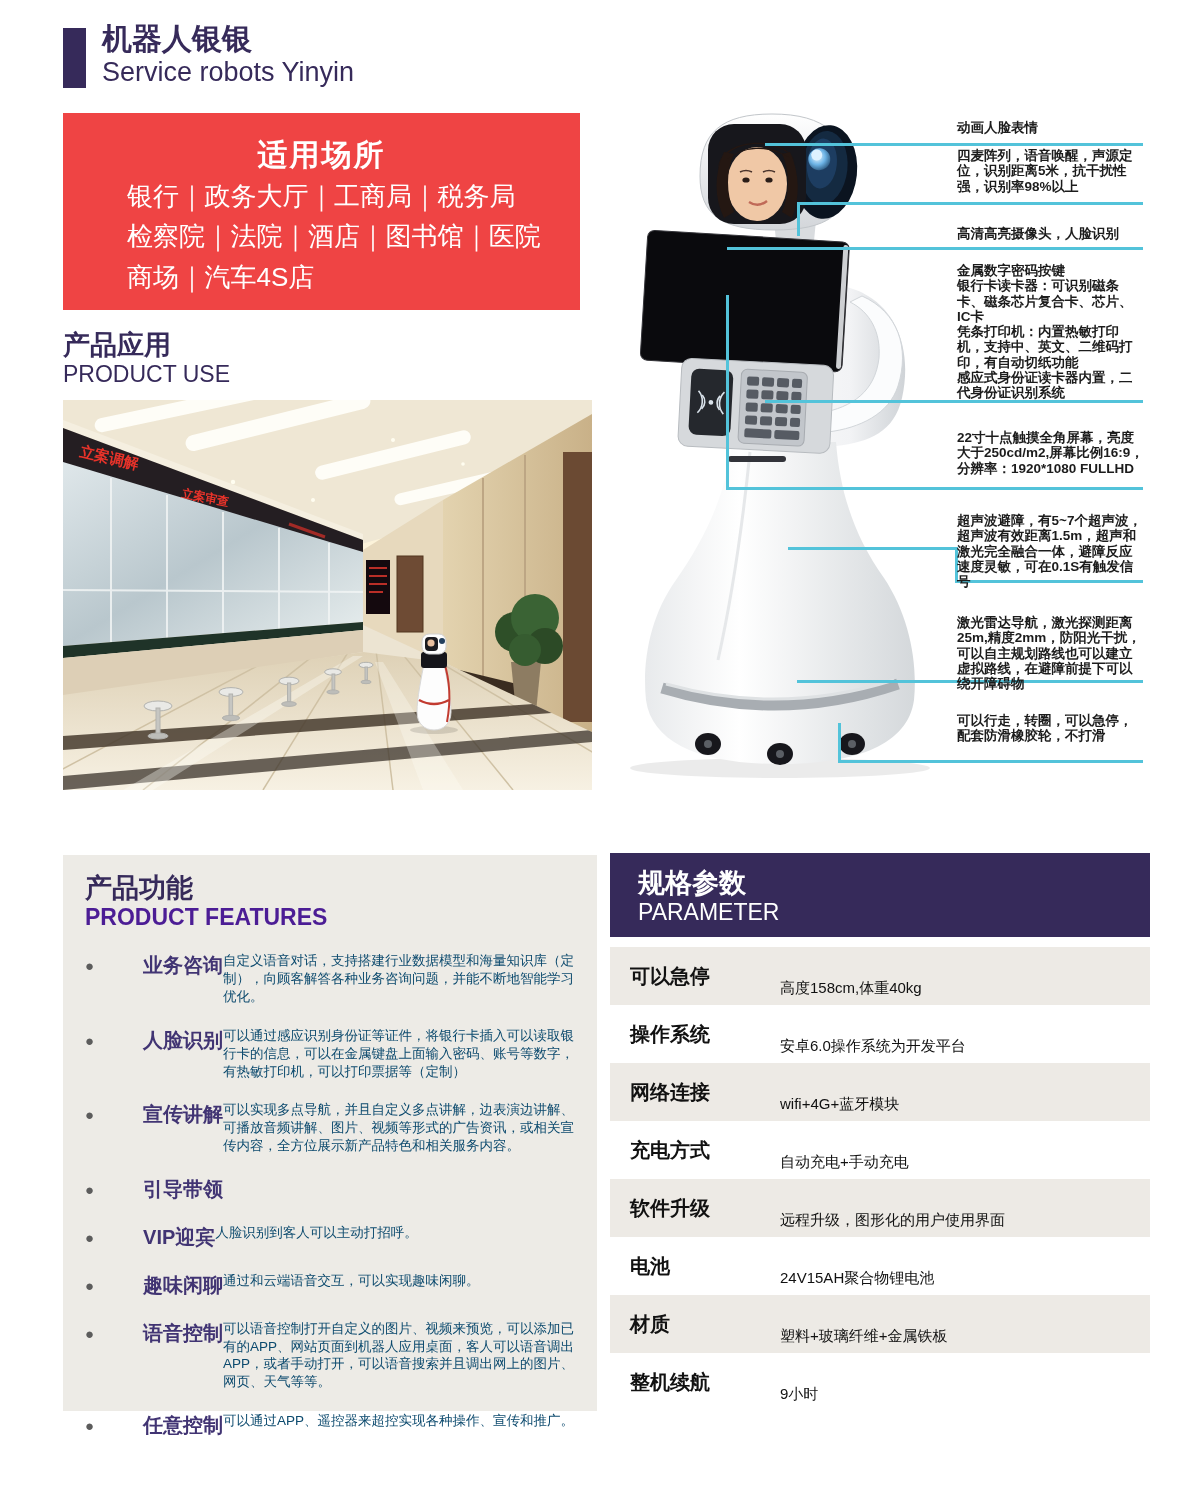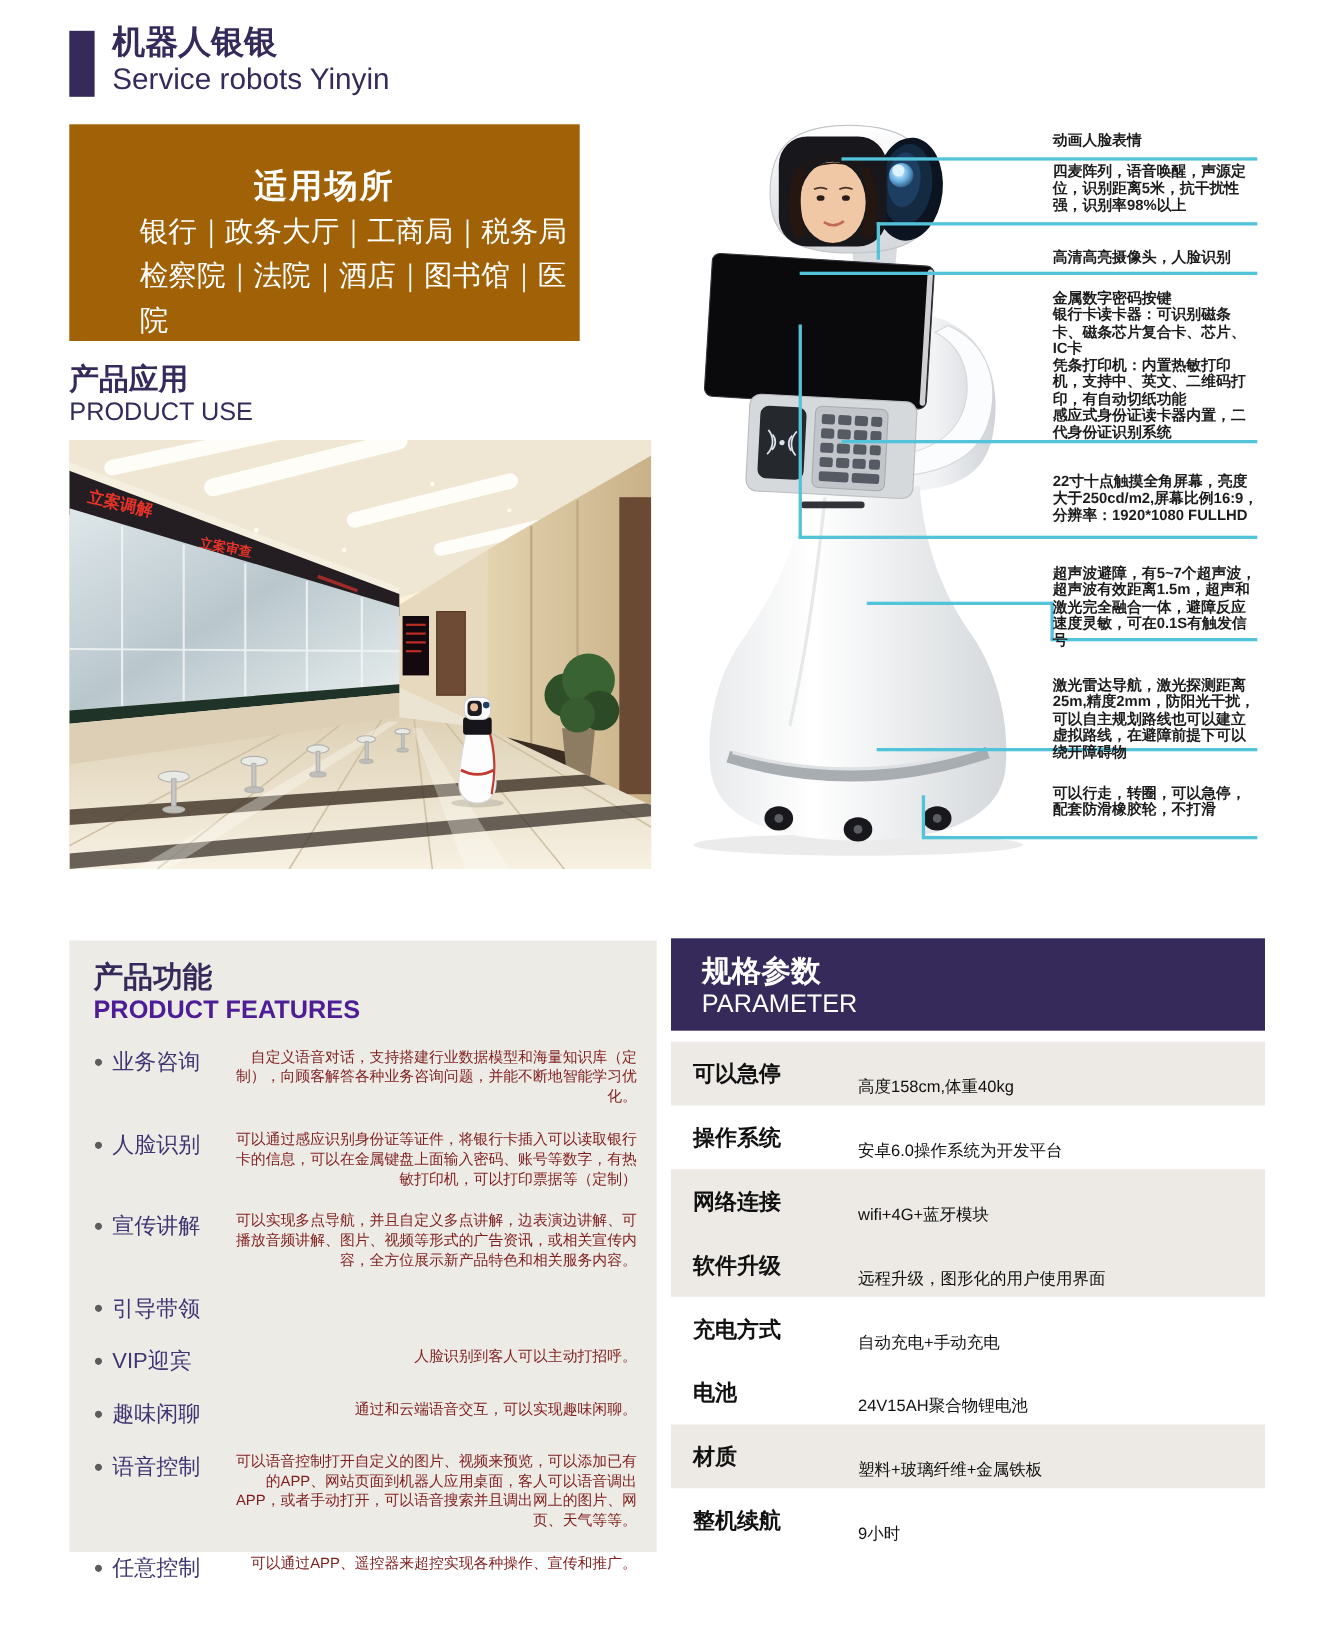--- a/index.html
+++ b/index.html
@@ -6,21 +6,21 @@
   body{
     width:1200px;height:1500px;position:relative;background:#ffffff;
     font-family:"Liberation Sans", sans-serif;color:#231f20;overflow:hidden;
   }
   
   .title-bar{position:absolute;left:63px;top:28px;width:23px;height:60px;background:#362a5a;}
   .page-title{position:absolute;left:102px;top:22px;line-height:1.1;}
   .page-title .cn{font-size:30px;font-weight:bold;color:#362a5a;}
   .page-title .en{font-size:27px;color:#362a5a;margin-top:3px;}
   
-  .apply-box{position:absolute;left:63px;top:113px;width:464px;height:197px;background:#a16207;color:#fff;box-sizing:border-box;padding-top:36px;}
+  .apply-box{position:absolute;left:63px;top:113px;width:517px;height:197px;background:#ef4444;color:#fff;box-sizing:border-box;padding-top:22px;}
   .apply-title{text-align:center;font-size:30px;font-weight:bold;letter-spacing:2px;}
   .apply-lines{padding-left:64px;font-size:26px;line-height:1.55;}
   
   .section-head{position:absolute;line-height:1.15;}
   .section-head .cn{font-size:27px;font-weight:bold;color:#362a5a;}
   .section-head .en{font-size:23px;color:#362a5a;}
   #product-use-head{left:63px;top:330px;}
   .photo{position:absolute;left:63px;top:400px;width:529px;height:390px;background:#ece4d2;}
   
   .figure{position:absolute;left:600px;top:100px;width:560px;height:700px;}
@@ -30,22 +30,22 @@
   .ln{position:absolute;background:#53c3da;}
   .ln.h{height:3px;} .ln.v{width:3px;}
   
   .features{position:absolute;left:63px;top:855px;width:534px;height:556px;background:#edebe6;box-sizing:border-box;padding:18px 18px 0 22px;}
   .features .head .cn{font-size:27px;font-weight:bold;color:#362a5a;line-height:1.15;}
   .features .head .en{font-size:23px;color:#4c1d95;line-height:1.15;font-weight:bold;}
   .feat-list{margin-top:22px;}
   .feat-row{display:flex;align-items:flex-start;margin-bottom:21px;}
   .feat-lab{flex:0 0 122px;display:flex;align-items:center;}
   .bullet{font-size:15px;color:#5c5c5c;margin-right:8px;line-height:1;}
-  .feat-label{font-size:20px;font-weight:normal;color:#413473;white-space:nowrap;}
-  .feat-desc{flex:1;font-size:13.5px;line-height:1.32;color:#7f1d1d;text-align:right;}
+  .feat-label{font-size:20px;font-weight:bold;color:#413473;white-space:nowrap;margin-left:41px;}
+  .feat-desc{flex:1;font-size:13.5px;line-height:1.32;color:#0c4a6e;}
   
   .specs{position:absolute;left:610px;top:853px;width:540px;height:560px;}
   .spec-head{background:#362a5a;color:#fff;height:84px;box-sizing:border-box;padding:14px 0 4px 28px;line-height:1.2;}
   .spec-head .cn{font-size:27px;font-weight:bold;}
   .spec-head .en{font-size:23px;}
   .spec-rows{margin-top:10px;}
   .spec-row{height:58px;display:flex;align-items:center;}
   .spec-row.alt{background:#edeae5;}
   .spec-label{flex:0 0 150px;padding-left:20px;font-size:20px;font-weight:bold;color:#111;}
   .spec-value{font-size:15px;color:#111;margin-top:24px;}
@@ -431,29 +431,29 @@
       <div class="spec-value">高度158cm,体重40kg</div>
     </div>
     <div class="spec-row">
       <div class="spec-label">操作系统</div>
       <div class="spec-value">安卓6.0操作系统为开发平台</div>
     </div>
     <div class="spec-row alt">
       <div class="spec-label">网络连接</div>
       <div class="spec-value">wifi+4G+蓝牙模块</div>
     </div>
+    <div class="spec-row">
+      <div class="spec-label">充电方式</div>
+      <div class="spec-value">自动充电+手动充电</div>
+    </div>
     <div class="spec-row alt">
       <div class="spec-label">软件升级</div>
       <div class="spec-value">远程升级，图形化的用户使用界面</div>
     </div>
     <div class="spec-row">
-      <div class="spec-label">充电方式</div>
-      <div class="spec-value">自动充电+手动充电</div>
-    </div>
-    <div class="spec-row">
       <div class="spec-label">电池</div>
       <div class="spec-value">24V15AH聚合物锂电池</div>
     </div>
     <div class="spec-row alt">
       <div class="spec-label">材质</div>
       <div class="spec-value">塑料+玻璃纤维+金属铁板</div>
     </div>
     <div class="spec-row">
       <div class="spec-label">整机续航</div>
       <div class="spec-value">9小时</div>

